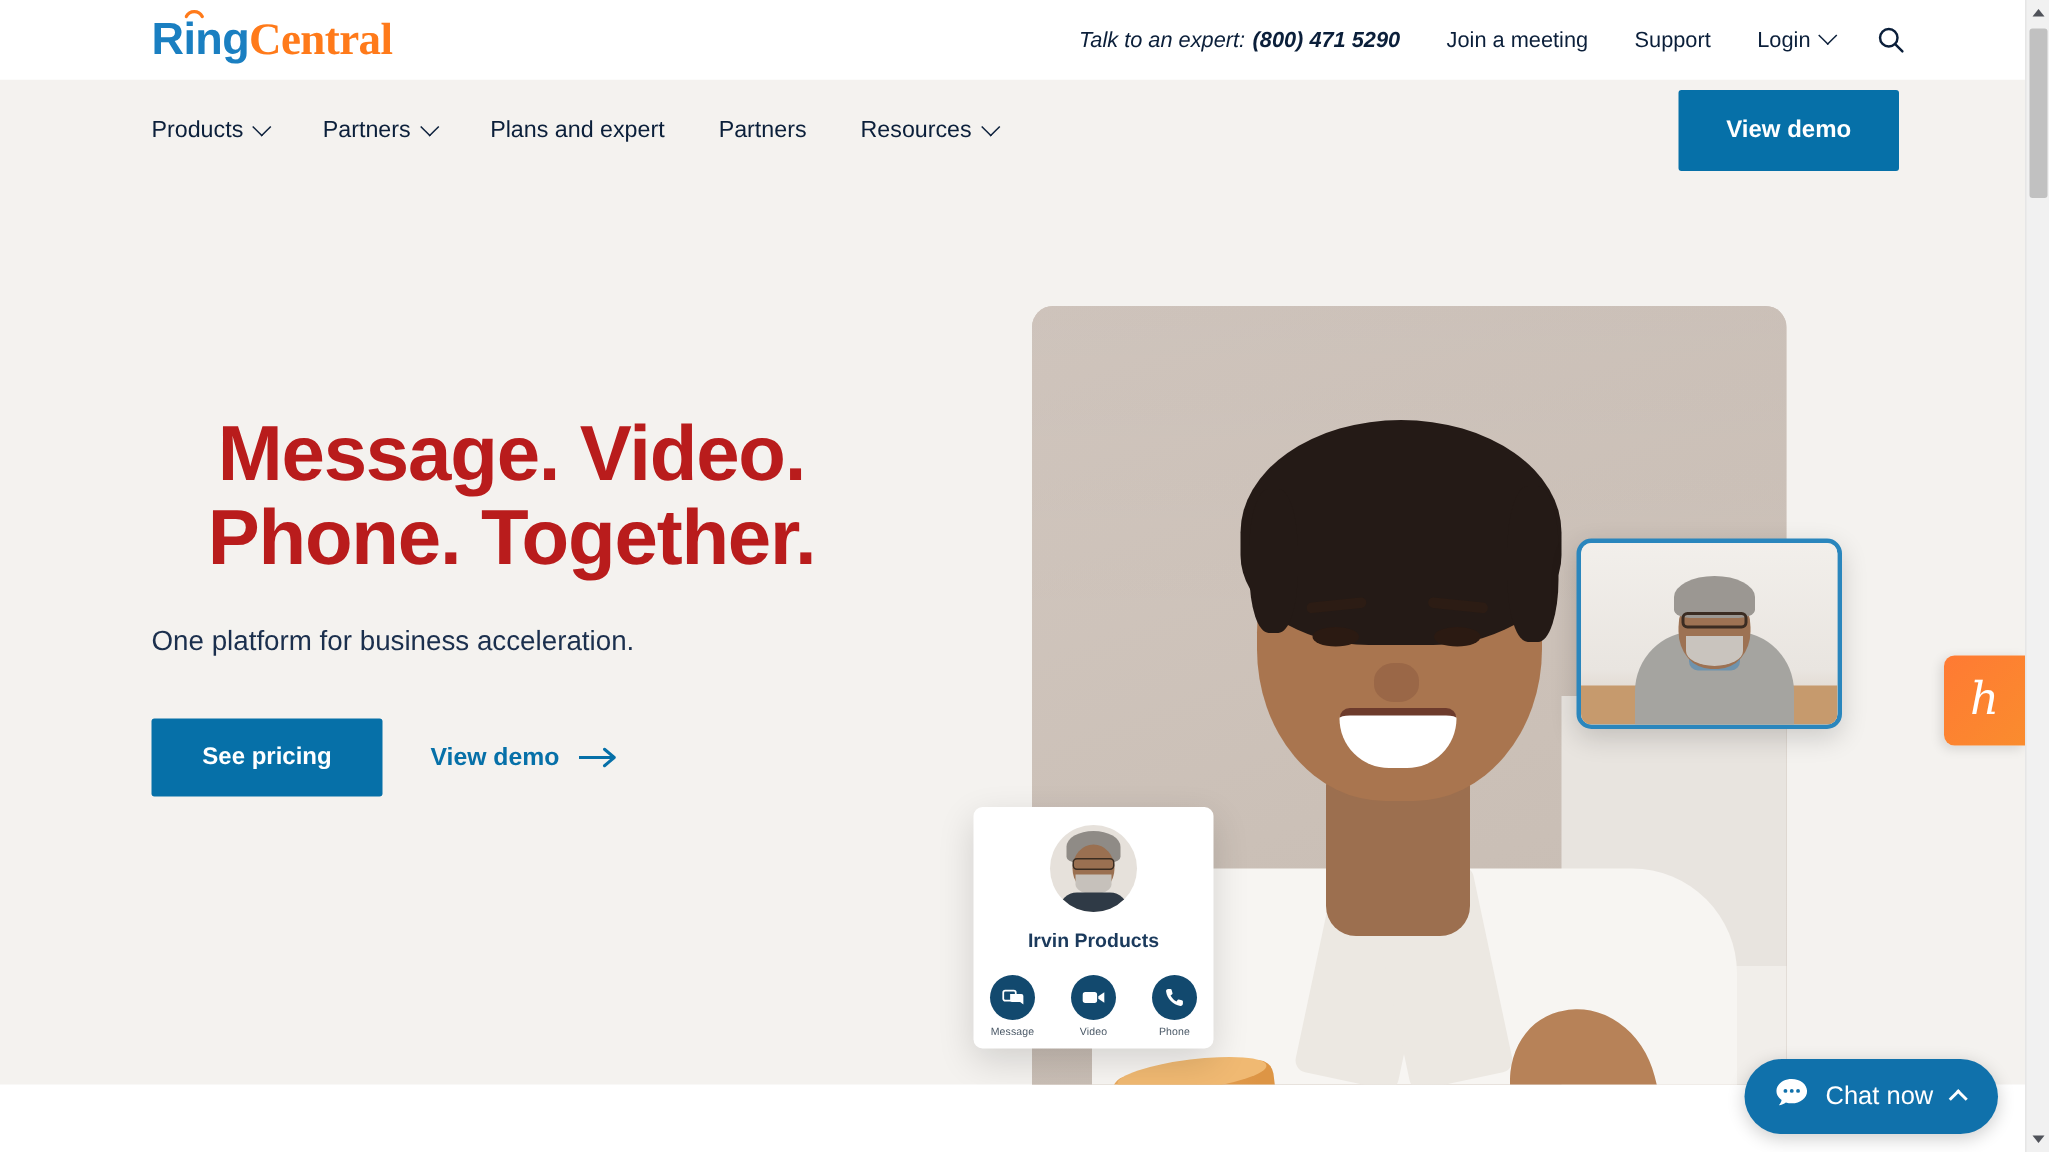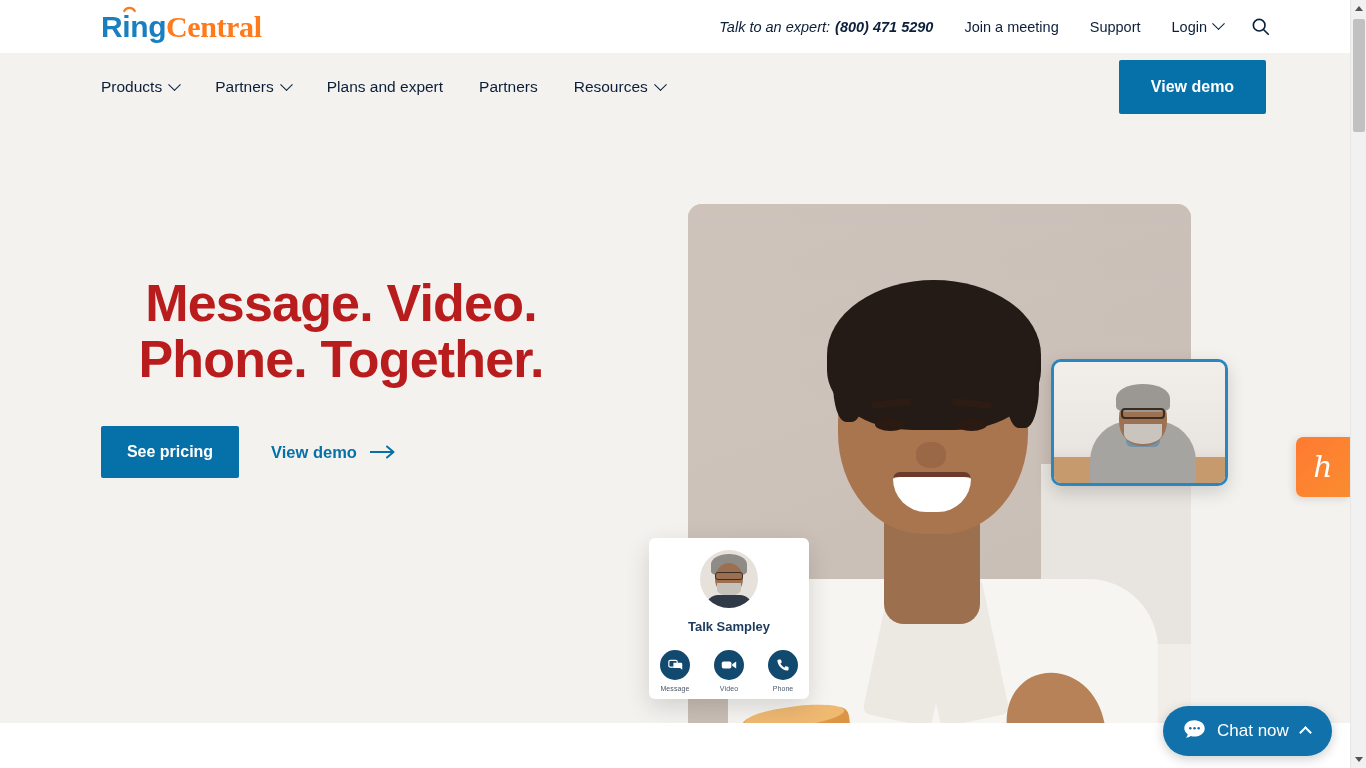--- a/index.html
+++ b/index.html
@@ -159,21 +159,21 @@
     font-size: 18.5px;
     color: #1b2f4d;
     line-height: 26px;
   }
   .hero-ctas {
     margin-top: 39px;
     display: flex;
     align-items: center;
   }
   .see-pricing-btn {
-    width: 138px; height: 52px;
+    width: 154px; height: 52px;
     background: #0670a8;
     color: #ffffff;
     font-size: 16px;
     font-weight: 700;
     border: none;
     border-radius: 2px;
     cursor: pointer;
     display: flex;
     align-items: center;
     justify-content: center;
@@ -698,20 +698,21 @@
             <span>Resources</span>
             <span class="chev"></span>
           </div>
         </div>
         <button class="view-demo-btn">View demo</button>
       </div>
 
       <div class="hero-copy">
         <h1 class="hero-title">Message. Video.
 Phone. Together.</h1>
+        <p class="hero-sub">One platform for business acceleration.</p>
         <div class="hero-ctas">
           <button class="see-pricing-btn">See pricing</button>
           <div class="view-demo-link">
             <span>View demo</span>
             <span class="arrow">
               <svg viewBox="0 0 28 14" width="28" height="14">
                 <line x1="1" y1="7" x2="24" y2="7" stroke="#0670a8" stroke-width="2"></line>
                 <polyline points="18,1.5 24.5,7 18,12.5" fill="none" stroke="#0670a8" stroke-width="2" stroke-linecap="round" stroke-linejoin="round"></polyline>
               </svg>
             </span>
@@ -757,21 +758,21 @@
 
 
         <div class="contact-card">
           <div class="cc-avatar">
             <div class="cc-hair"></div>
             <div class="cc-face"></div>
             <div class="cc-beard"></div>
             <div class="cc-glass"></div>
             <div class="cc-body"></div>
           </div>
-          <div class="cc-name">Talk Sampley</div>
+          <div class="cc-name">Irvin Products</div>
           <div class="cc-actions">
 
             <div class="cc-action">
               <div class="cc-circle">
                 <svg viewBox="0 0 18 16" width="15" height="14">
                   <rect x="1" y="2.5" width="10" height="8" rx="1.6" fill="none" stroke="#ffffff" stroke-width="1.4"></rect>
                   <path d="M6.5 5.2h9a1.6 1.6 0 0 1 1.6 1.6v6.8l-2.6-2h-6.4a1.6 1.6 0 0 1-1.6-1.6z" fill="#ffffff"></path>
                 </svg>
               </div>
               <div class="cc-label">Message</div>

